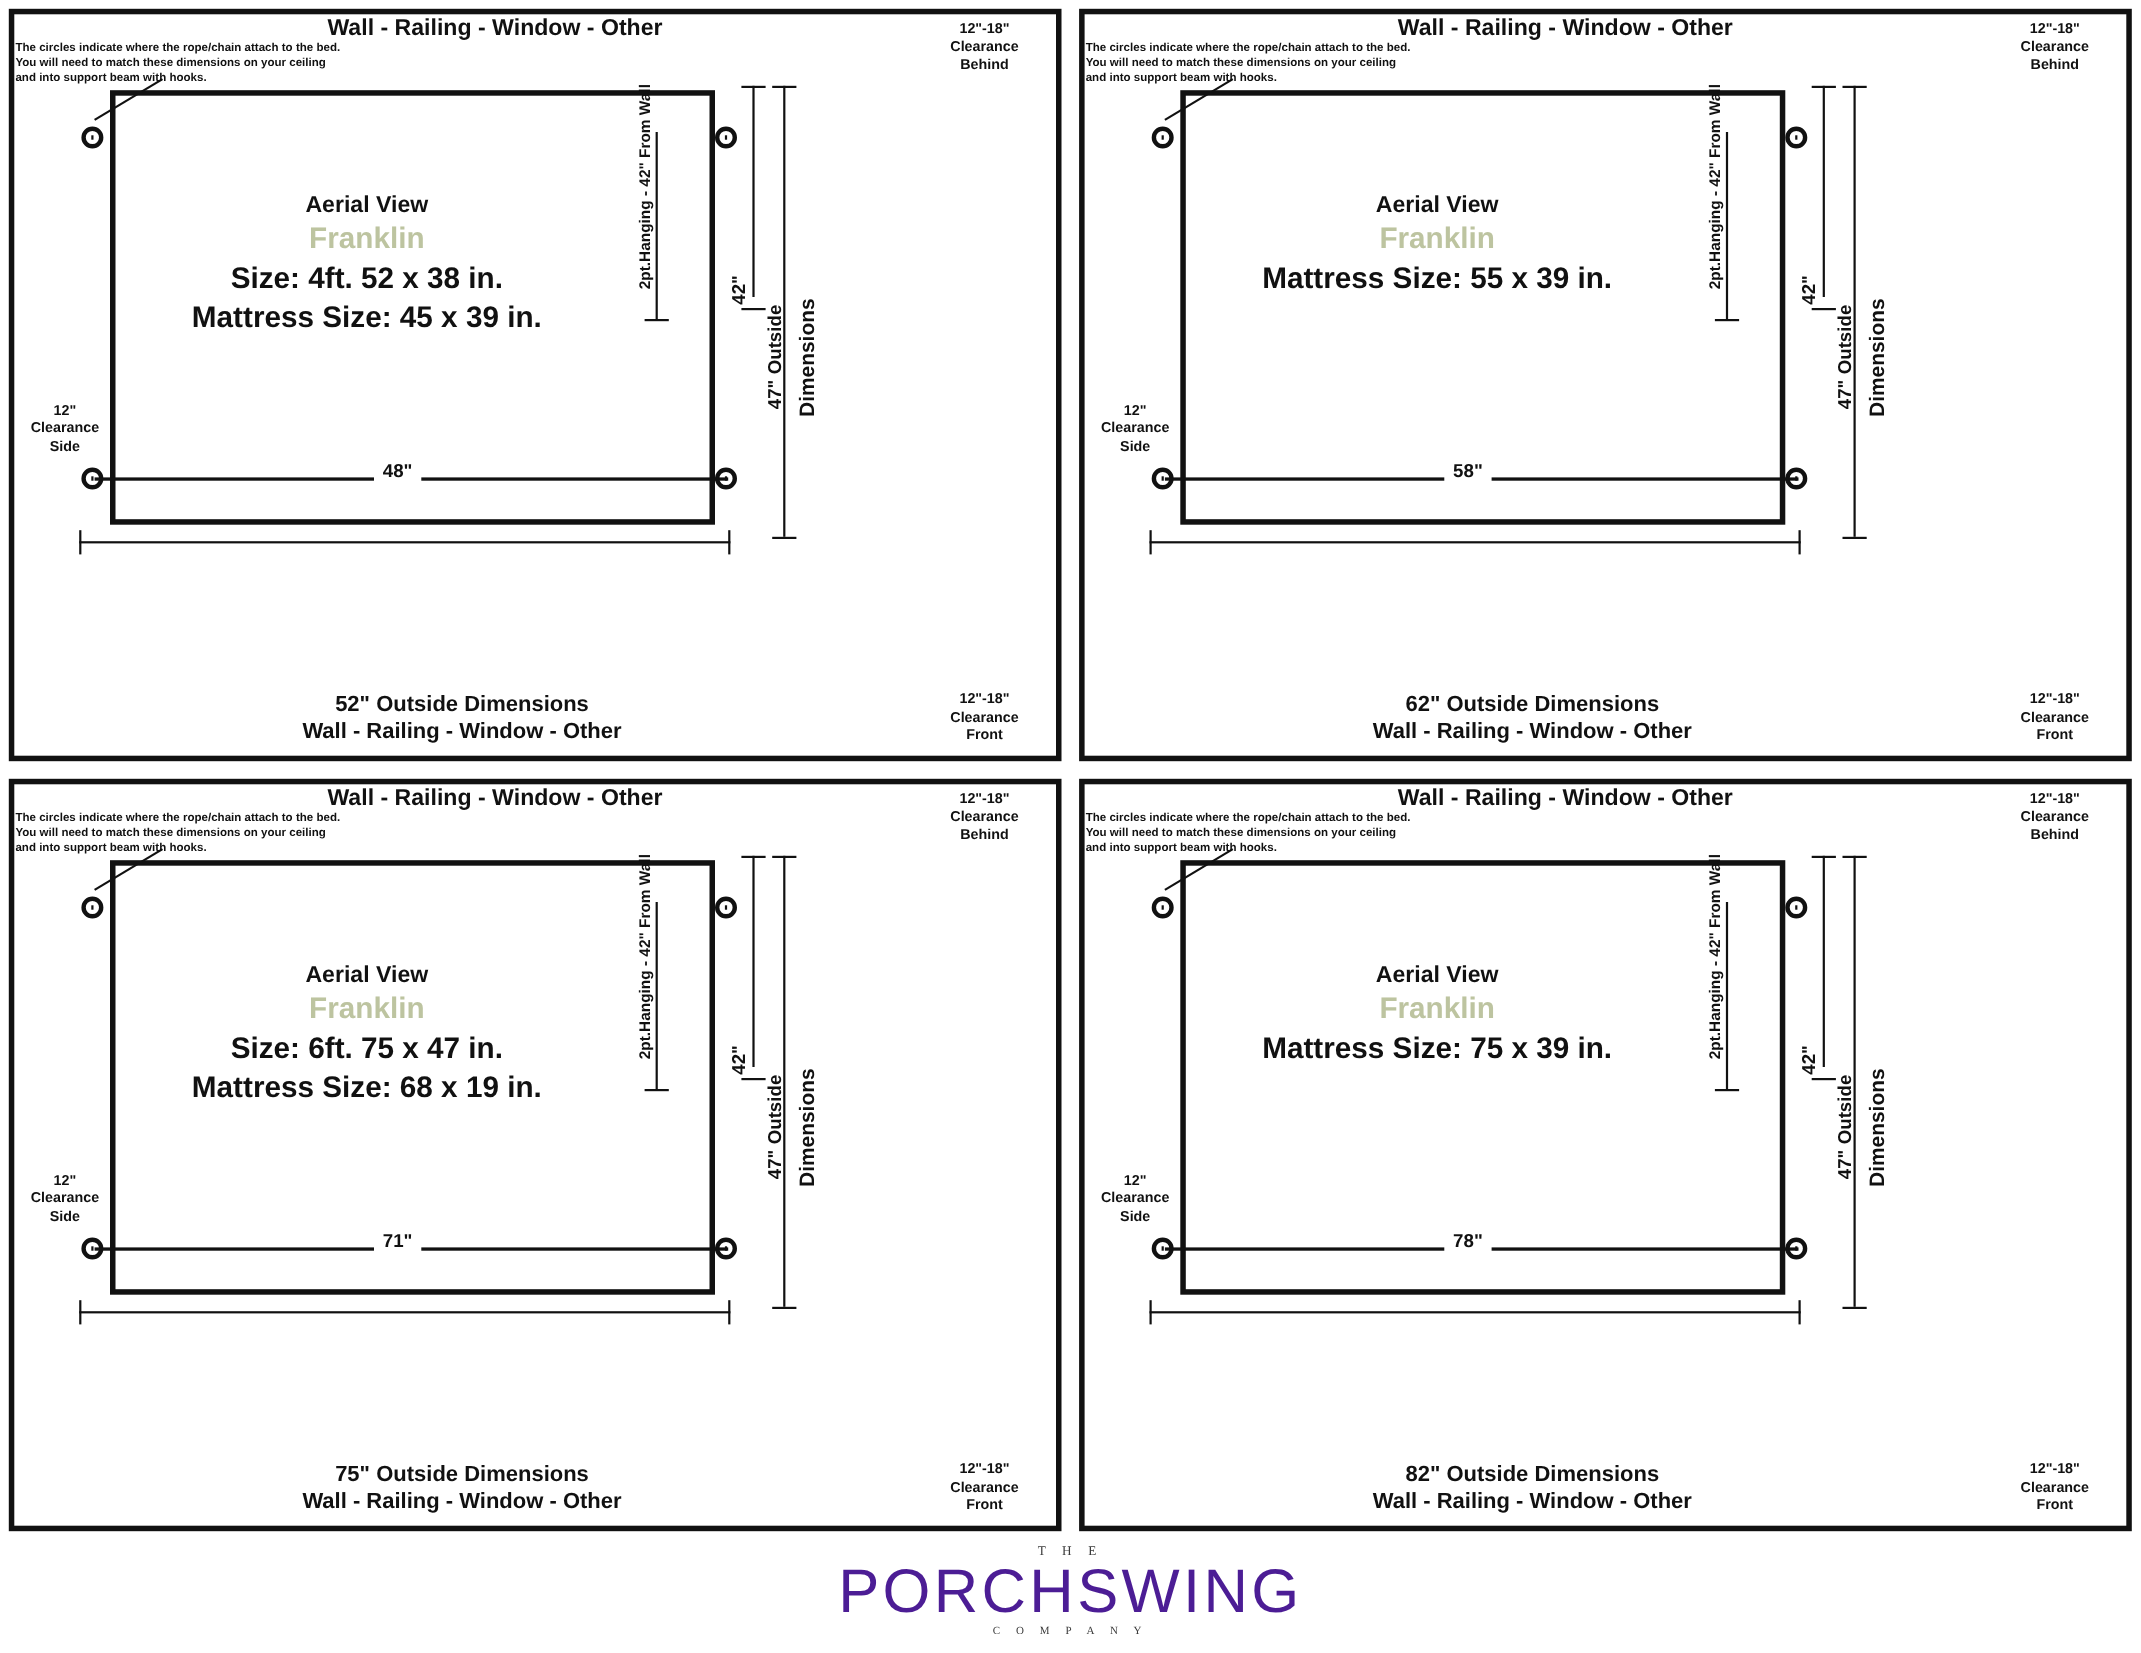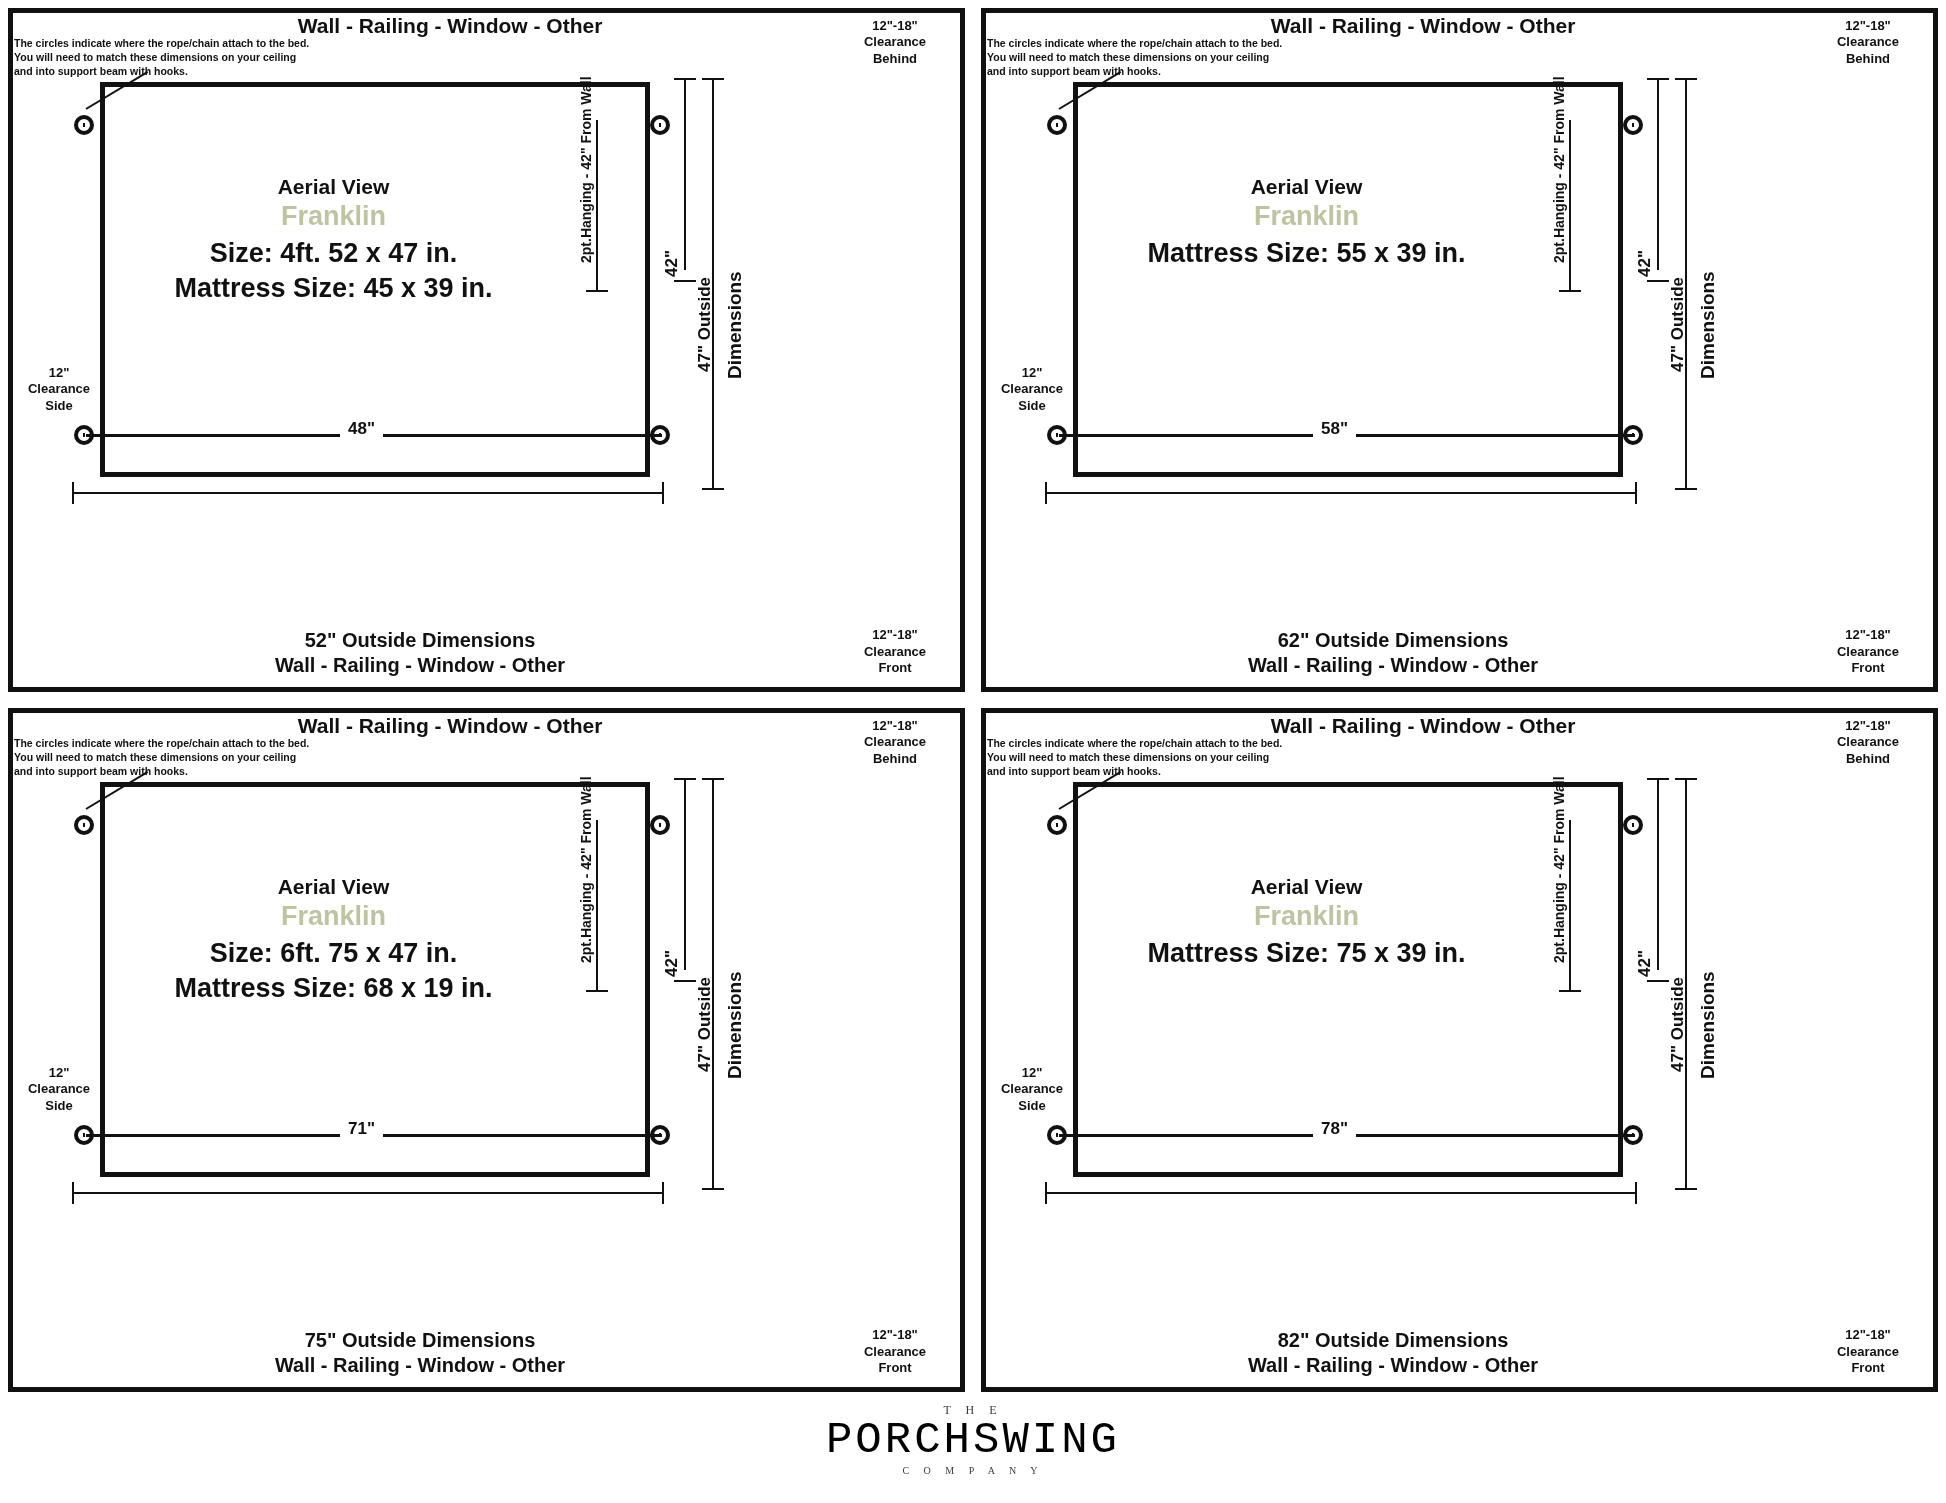--- a/index.html
+++ b/index.html
@@ -242,24 +242,24 @@
     text-align: center;
     margin-top: 23px;
   }
   .footer .the {
     font-family: "Liberation Serif", serif;
     font-size: 12px;
     letter-spacing: 6px;
     color: #3b3b3b;
   }
   .footer .main {
-    font-family: Liberation Mono, monospace;
-    font-size: 44px;
+    font-family: Liberation Sans, sans-serif;
+    font-size: 56px;
     letter-spacing: 3px;
-    color: #000000;
+    color: #4c1d95;
     line-height: 1;
   }
   .footer .company {
     font-family: "Liberation Serif", serif;
     font-size: 10px;
     letter-spacing: 6px;
     color: #3b3b3b;
     margin-top: 3px;
   }
 </style>
@@ -287,21 +287,21 @@
           <span class="ring-inner"></span>
         </div>
       <div class="ring" style="left:650px; top:425px;">
           <span class="ring-inner"></span>
         </div>
       <div class="leader" style="left:86px; top:108px; width:72px; transform:rotate(-31deg);"></div>
 
       <div class="center-text">
         <div class="aerial">Aerial View</div>
         <div class="brand">Franklin</div>
-        <div class="size">Size: 4ft. 52 x 47 in.</div>
+        <div class="size">Size: 4ft. 52 x 38 in.</div>
         <div class="size">Mattress Size: 45 x 39 in.</div>
       </div>
 
       <div class="inner-meas" style="left:86px; top:434px; width:576px;"></div>
       <div class="inner-meas-label" style="left:340px; top:419px;">48"</div>
 
       <div class="outside-line" style="left:72px; top:492px; width:592px;"></div>
       <div class="tick" style="left:72px; top:482px; height:22px;"></div>
       <div class="tick" style="left:662px; top:482px; height:22px;"></div>
 

